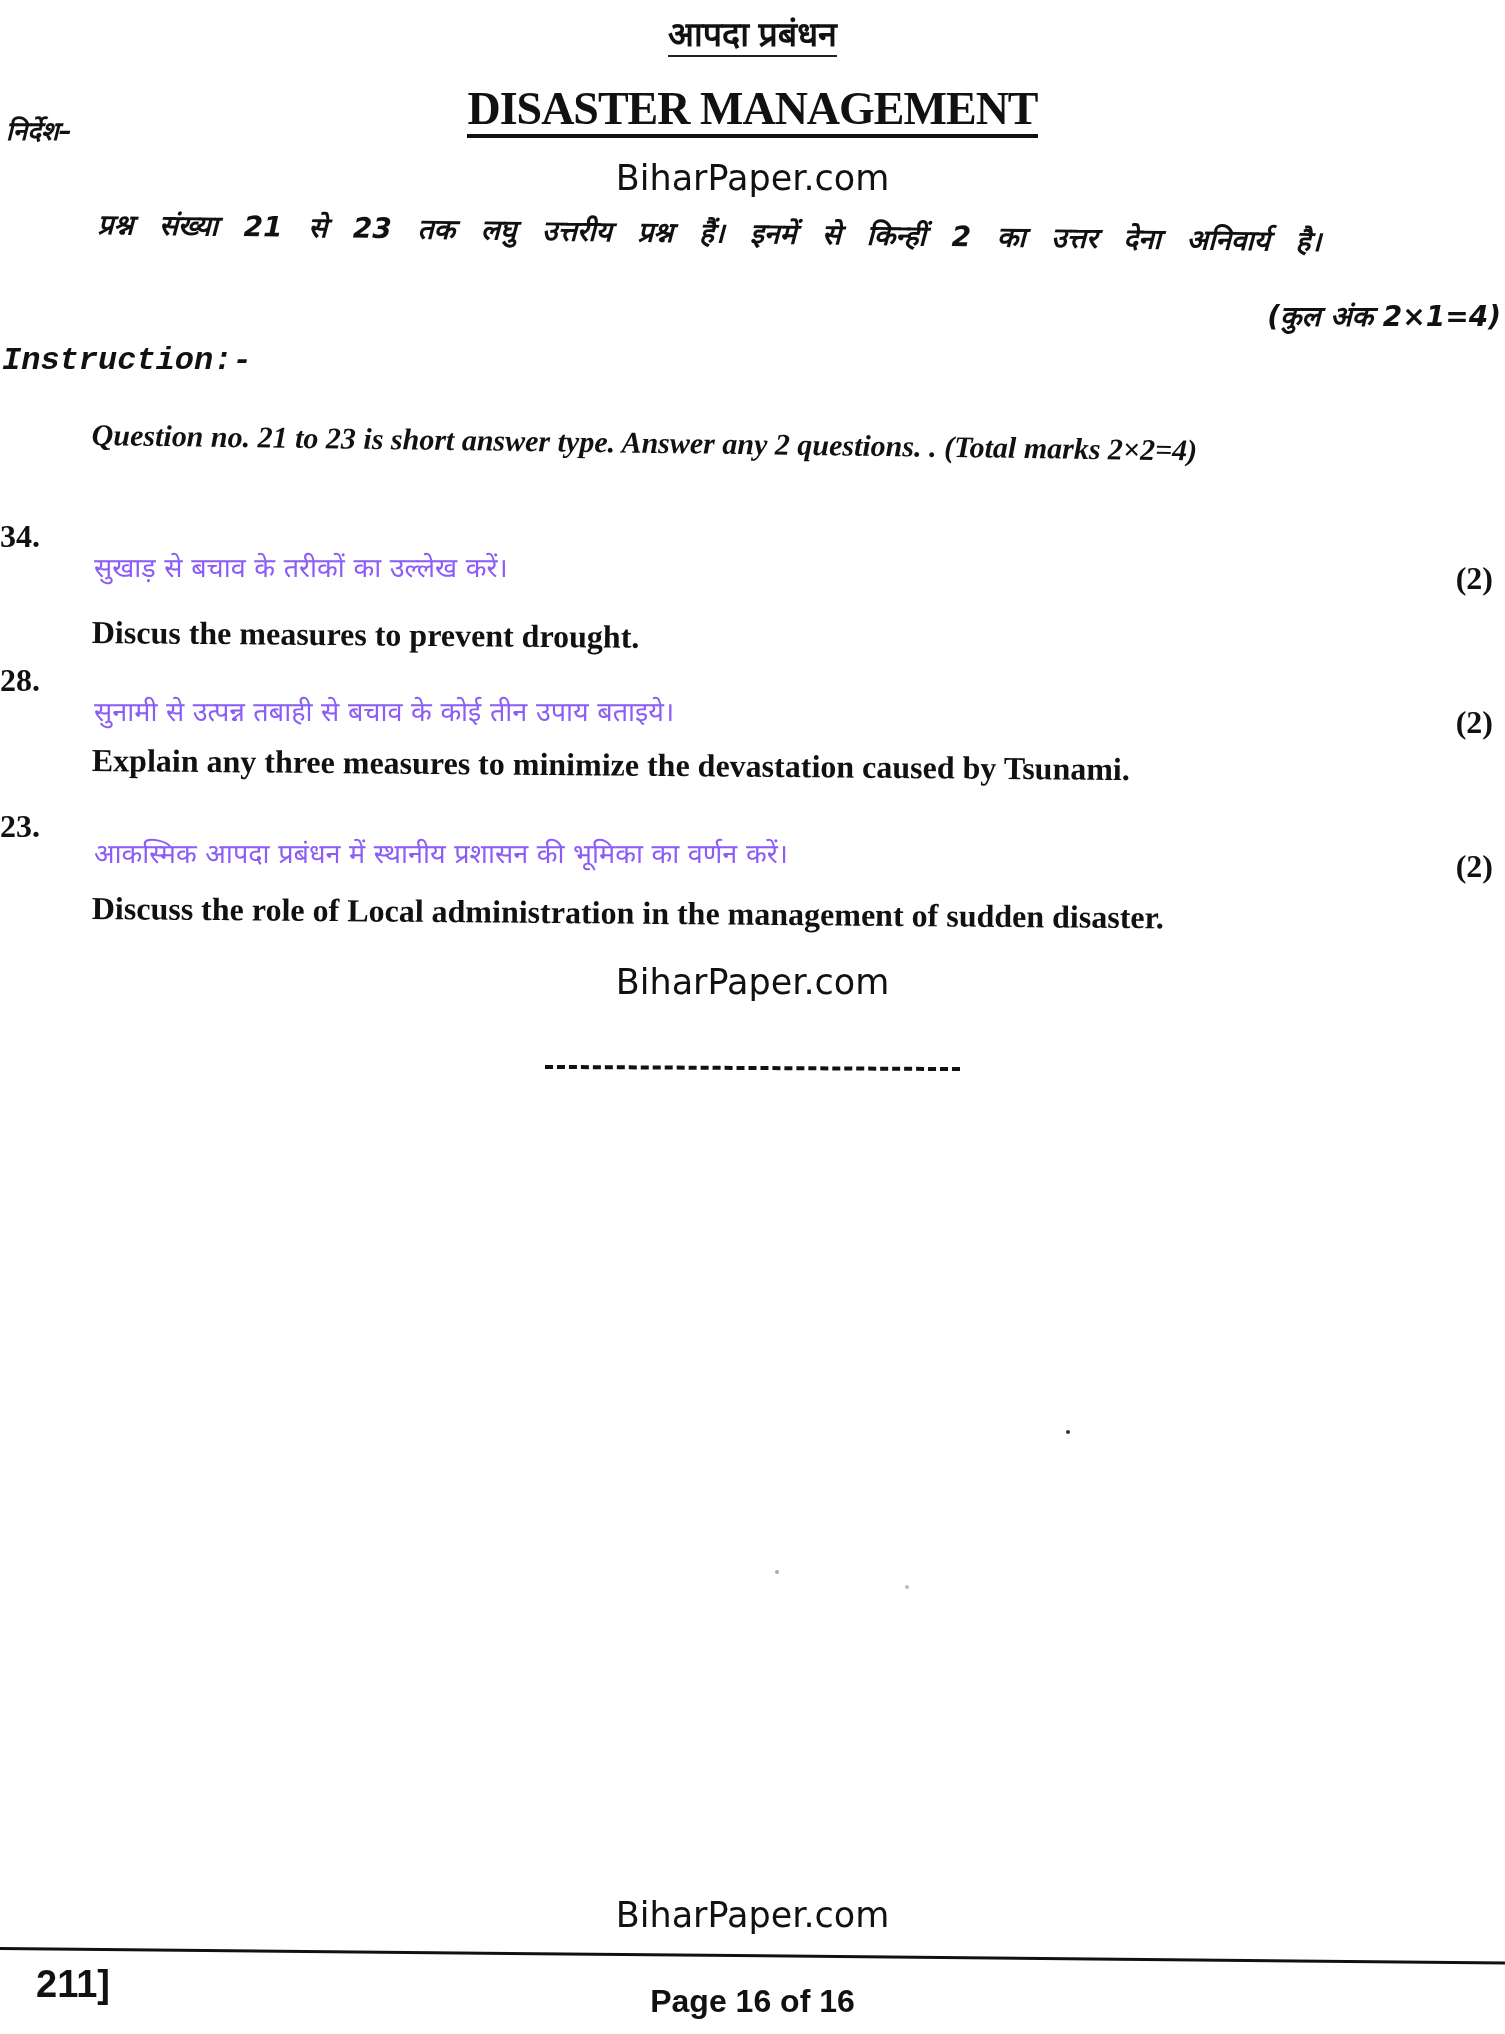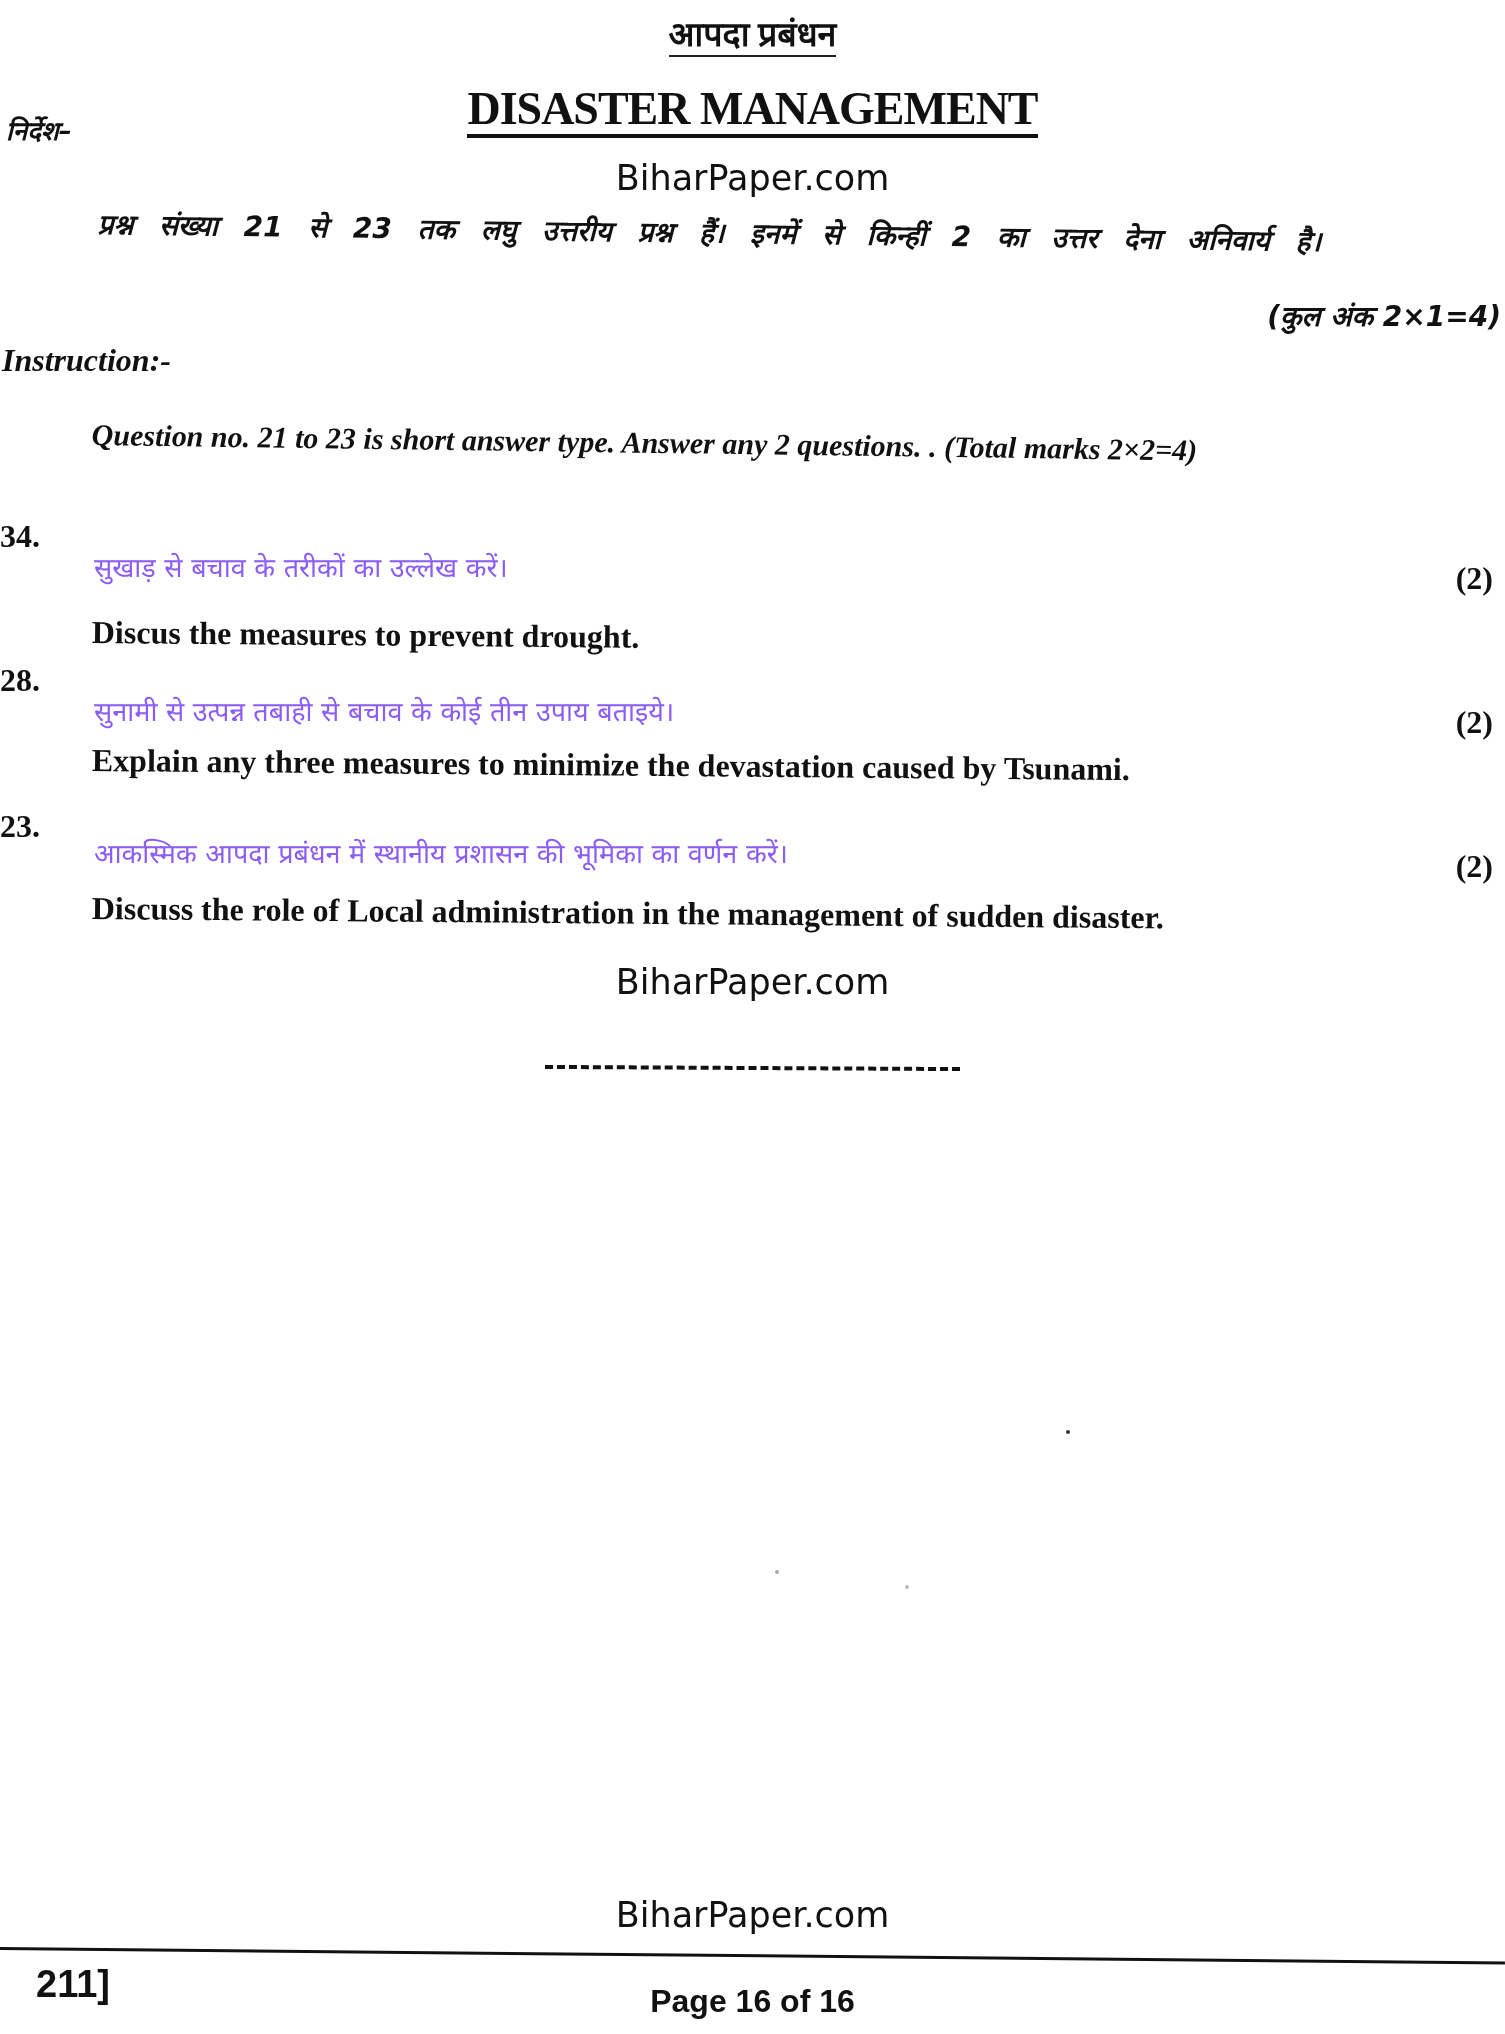--- a/index.html
+++ b/index.html
@@ -1,30 +1,30 @@
 <!DOCTYPE html>
 <html><head>
 <meta charset="utf-8">
 <style>
   html, body { margin: 0; padding: 0; background: #ffffff; }
   body { width: 1505px; height: 2034px; position: relative; overflow: hidden; color: #111; }
   .abs { position: absolute; }
   .hindi-title { left: 0; width: 1505px; top: 10px; text-align: center;
-    font-family: Liberation Serif, serif; font-size: 34px; font-weight: bold; }
+    font-family: Liberation Sans, sans-serif; font-size: 34px; font-weight: bold; }
   .hindi-title span { border-bottom: 2px solid #222; padding-bottom: 2px; }
   .eng-title { left: 0; width: 1505px; top: 82px; text-align: center;
     font-family: "Liberation Serif", serif; font-size: 46px; font-weight: bold; letter-spacing: -1px; }
   .eng-title span { border-bottom: 4px solid #111; padding-bottom: 0px; }
   .watermark { left: 0; width: 1505px; text-align: center;
     font-family: "DejaVu Sans", sans-serif; font-size: 35px; font-weight: normal; color: #111; }
   .nirdesh { left: 6px; top: 112px; font-family: "DejaVu Sans", sans-serif; font-size: 26px; font-style: italic; font-weight: bold; }
   .hindi-instr { left: 98px; top: 196px; width: 1410px; font-family: "DejaVu Sans", sans-serif;
     font-size: 28px; font-weight: bold; font-style: italic; line-height: 58px; transform: rotate(0.8deg); transform-origin: left top; word-spacing: 16px; }
   .hindi-marks { right: 4px; top: 296px; font-family: "DejaVu Sans", sans-serif; font-size: 28px; font-weight: bold; font-style: italic; }
-  .instr-label { left: 2px; top: 342px; font-family: Liberation Serif, serif; font-size: 32px; font-weight: bold; font-style: italic; }
+  .instr-label { left: 2px; top: 342px; font-family: Liberation Mono, monospace; font-size: 32px; font-weight: bold; font-style: italic; }
   .eng-instr { left: 92px; top: 418px; width: 1420px; font-family: "Liberation Serif", serif; font-size: 30px; font-weight: bold; font-style: italic; transform: rotate(0.8deg); transform-origin: left top; white-space: nowrap; }
   .q-num { left: 0; font-family: "Liberation Serif", serif; font-size: 32px; font-weight: bold; }
   .q-hindi { left: 94px; font-family: "DejaVu Sans", sans-serif; font-size: 27px; color: #8b5cf6; white-space: nowrap; }
   .q-eng { left: 92px; font-family: "Liberation Serif", serif; font-size: 32px; font-weight: bold; white-space: nowrap; transform: rotate(0.5deg); transform-origin: left top; }
   .q-marks { right: 12px; font-family: "Liberation Serif", serif; font-size: 32px; font-weight: bold; }
   .separator { left: 545px; top: 1066px; width: 415px; border-top: 4px dashed #111; transform: rotate(0.3deg); }
   .footer-rule { left: 0; top: 1947px; width: 1505px; height: 3px; background: #111; transform: rotate(0.55deg); transform-origin: left center; }
   .paper-code { left: 0; top: 1963px; font-family: "Liberation Sans", sans-serif; font-size: 38px; font-weight: bold; margin-left: 36px; }
   .page-num { left: 0; width: 1505px; top: 1983px; text-align: center; font-family: "Liberation Sans", sans-serif; font-size: 32px; font-weight: bold; }
   .speck { width: 4px; height: 4px; background: #333; border-radius: 50%; }

